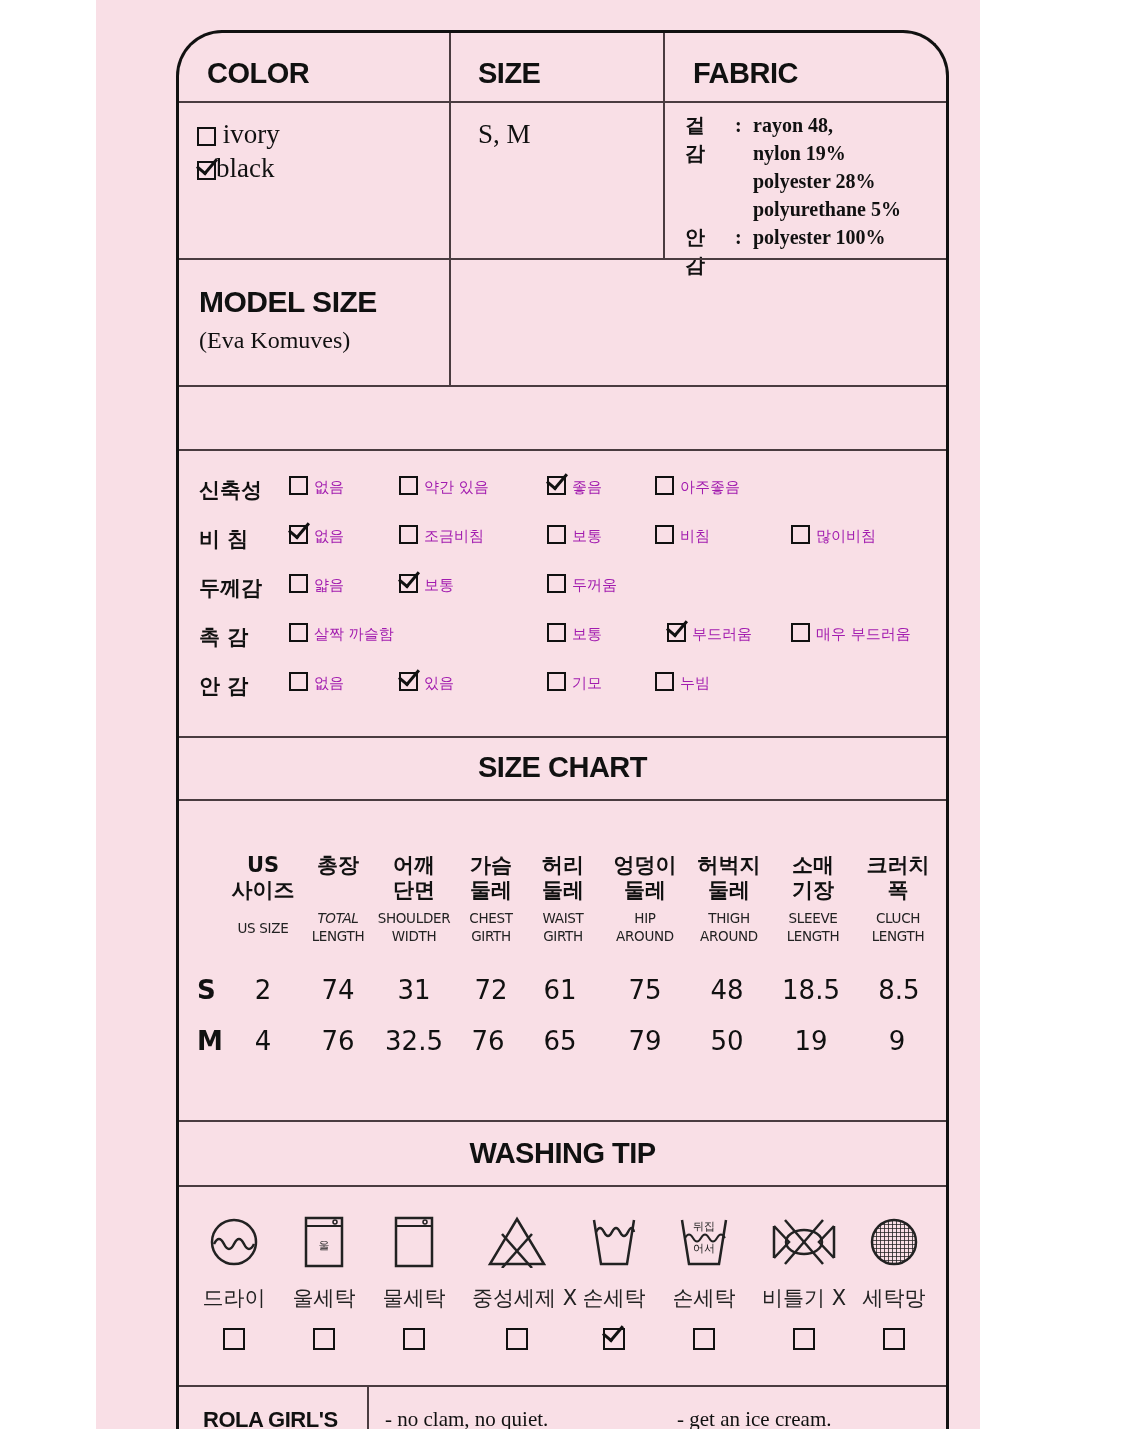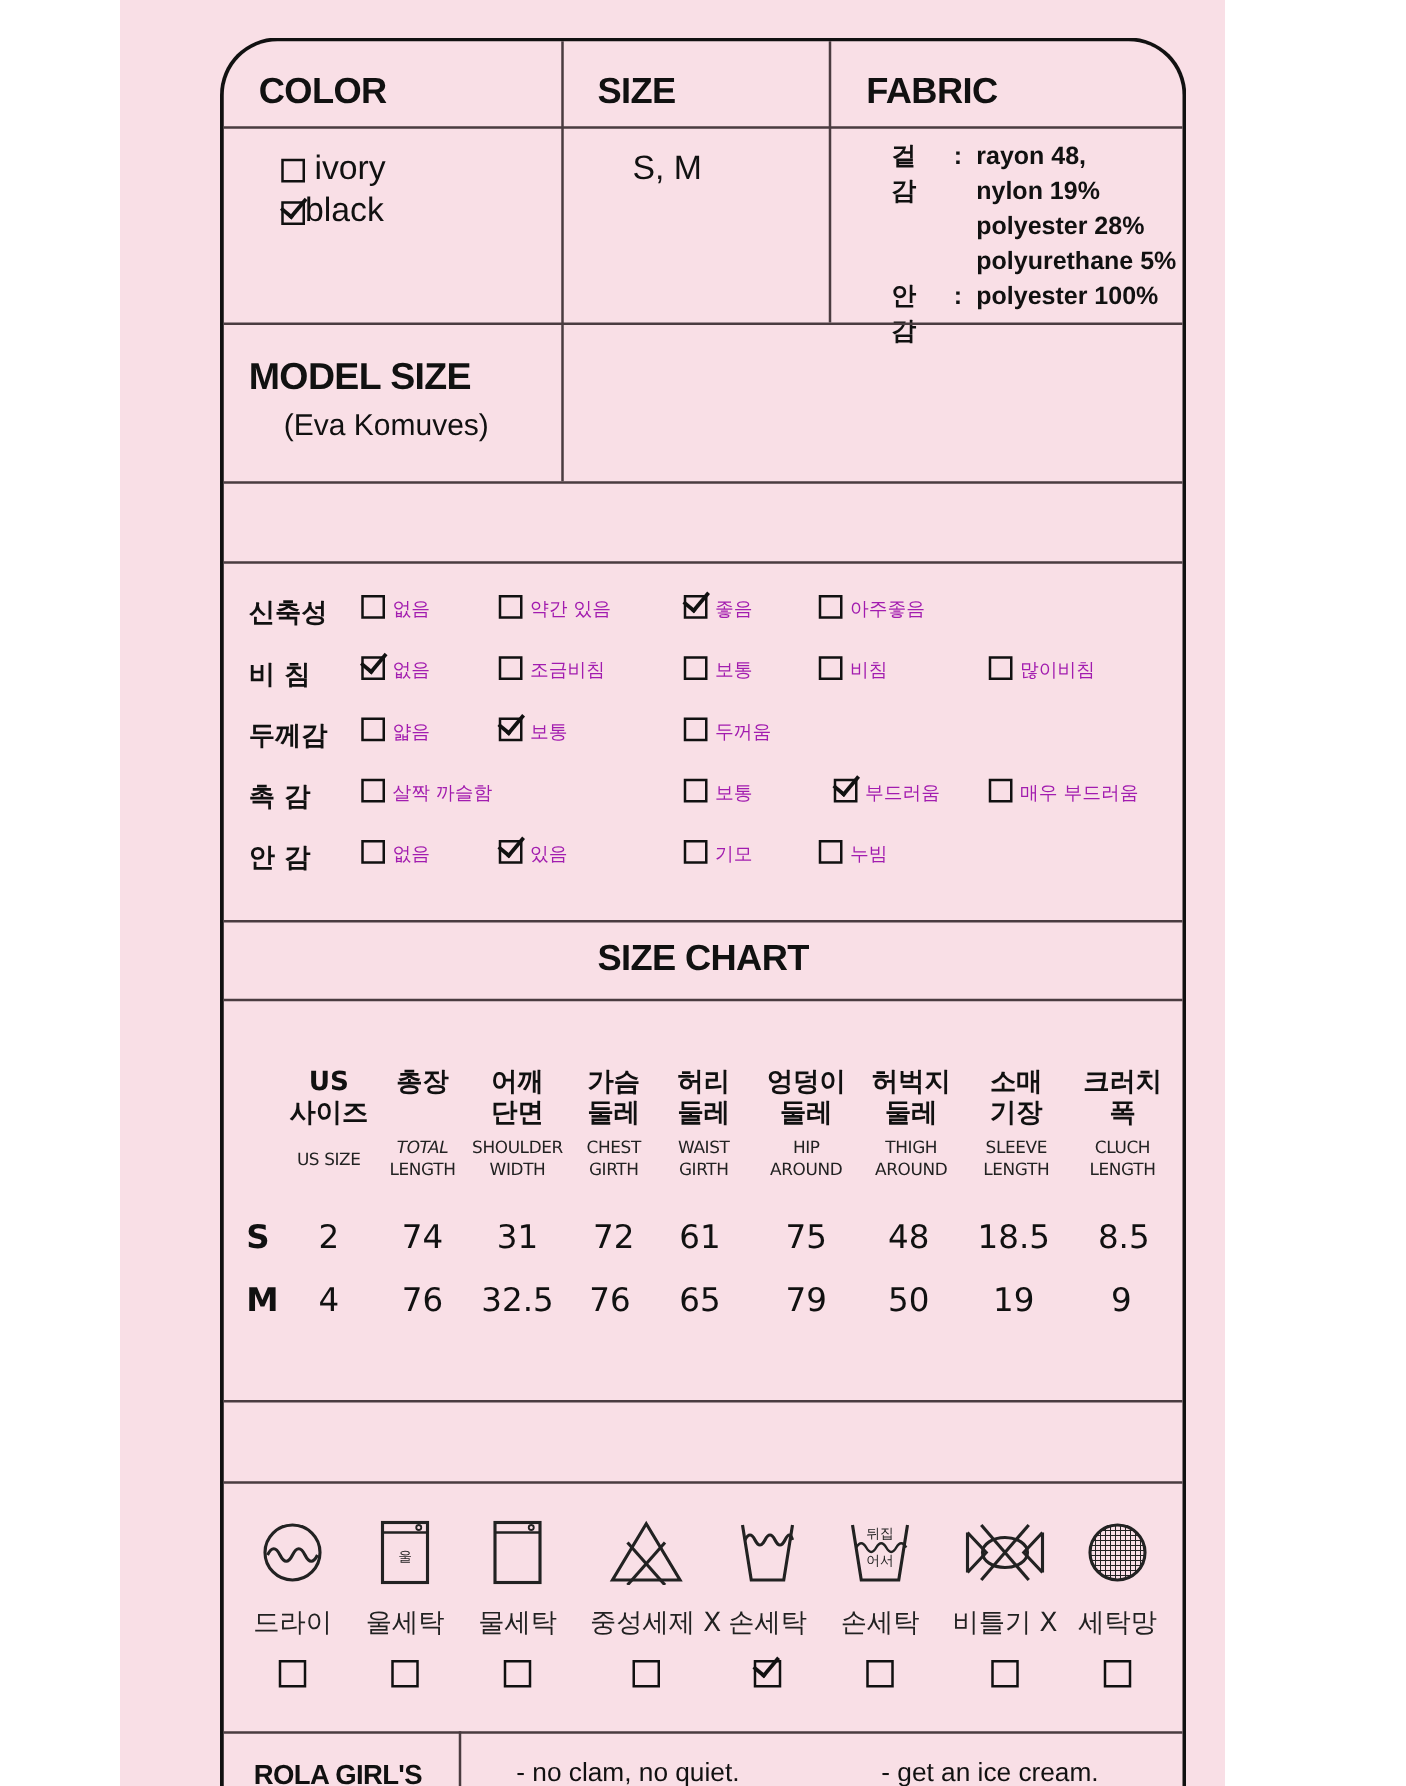--- a/index.html
+++ b/index.html
@@ -5,21 +5,21 @@
   html, body { margin:0; padding:0; background:#ffffff; }
   body { width:1125px; height:1429px; position:relative; overflow:hidden;
          font-family:"DejaVu Sans", "Liberation Sans", sans-serif; color:#111; }
   .page { position:absolute; left:96px; top:0; width:884px; height:1429px; background:#f9dfe6; }
   .card { position:absolute; left:80px; top:30px; width:773px; height:1420px;
           border:3px solid #111; border-bottom:none; border-radius:46px 46px 0 0; box-sizing:border-box; }
   .hline { position:absolute; left:0; right:0; height:0; border-top:2px solid #4a3c40; }
   .vline { position:absolute; width:0; border-left:2px solid #4a3c40; }
   .abs { position:absolute; }
   .h-bold { font-family:"Liberation Sans", sans-serif; font-weight:bold; font-size:29px; letter-spacing:-0.5px; }
-  .txt { font-family:Liberation Sans, sans-serif;margin-left:28px; }
+  .txt { font-family:Liberation Serif, serif; }
   .cb { display:inline-block; width:19px; height:19px; border:2.5px solid #111; box-sizing:border-box; position:relative; vertical-align:-3px; }
   .cb.checked::after { content:""; position:absolute; left:2px; top:-9px; width:9px; height:17px;
      border-right:3.5px solid #111; border-bottom:3.5px solid #111; transform:rotate(40deg); }
   .tex-row { position:absolute; left:20px; height:30px; font-size:22px; }
   .tex-label { position:absolute; left:0; top:0; font-weight:bold; font-size:21px; width:80px; letter-spacing:0; }
   .tex-opt { position:absolute; top:0; white-space:nowrap; font-size:15px; color:#a21caf; }
   .tex-opt .cb { margin-right:6px; }
   .col { position:absolute; text-align:center; width:90px; }
   .col-ko { font-size:21px; font-weight:bold; line-height:25px; }
   .col-en { font-size:13.5px; line-height:18px; letter-spacing:-0.3px; color:#222; }
@@ -188,20 +188,21 @@
       <div class="col val" style="left:190px;top:993px;">32.5</div>
       <div class="col val" style="left:264px;top:993px;">76</div>
       <div class="col val" style="left:336px;top:993px;">65</div>
       <div class="col val" style="left:421px;top:993px;">79</div>
       <div class="col val" style="left:503px;top:993px;">50</div>
       <div class="col val" style="left:587px;top:993px;">19</div>
       <div class="col val" style="left:673px;top:993px;">9</div>
     </div>
 
     <div class="hline" style="top:1087px;"></div>
+    <div class="abs h-bold" style="left:0;right:0;top:1104px;text-align:center;">WASHING TIP</div>
     <div class="hline" style="top:1152px;"></div>
 
     <div class="wash" style="left:10px;top:1183px;">
       <svg width="52" height="52" viewBox="0 0 52 52">
           <circle cx="26" cy="26" r="22" fill="none" stroke="#222" stroke-width="2.5"></circle>
           <path d="M6 28 q5 -10 10 0 t10 0 t10 0 t10 0" fill="none" stroke="#222" stroke-width="2.5"></path>
         </svg>
       <div class="wash-label">드라이</div>
       <span class="cb"></span>
     </div>

